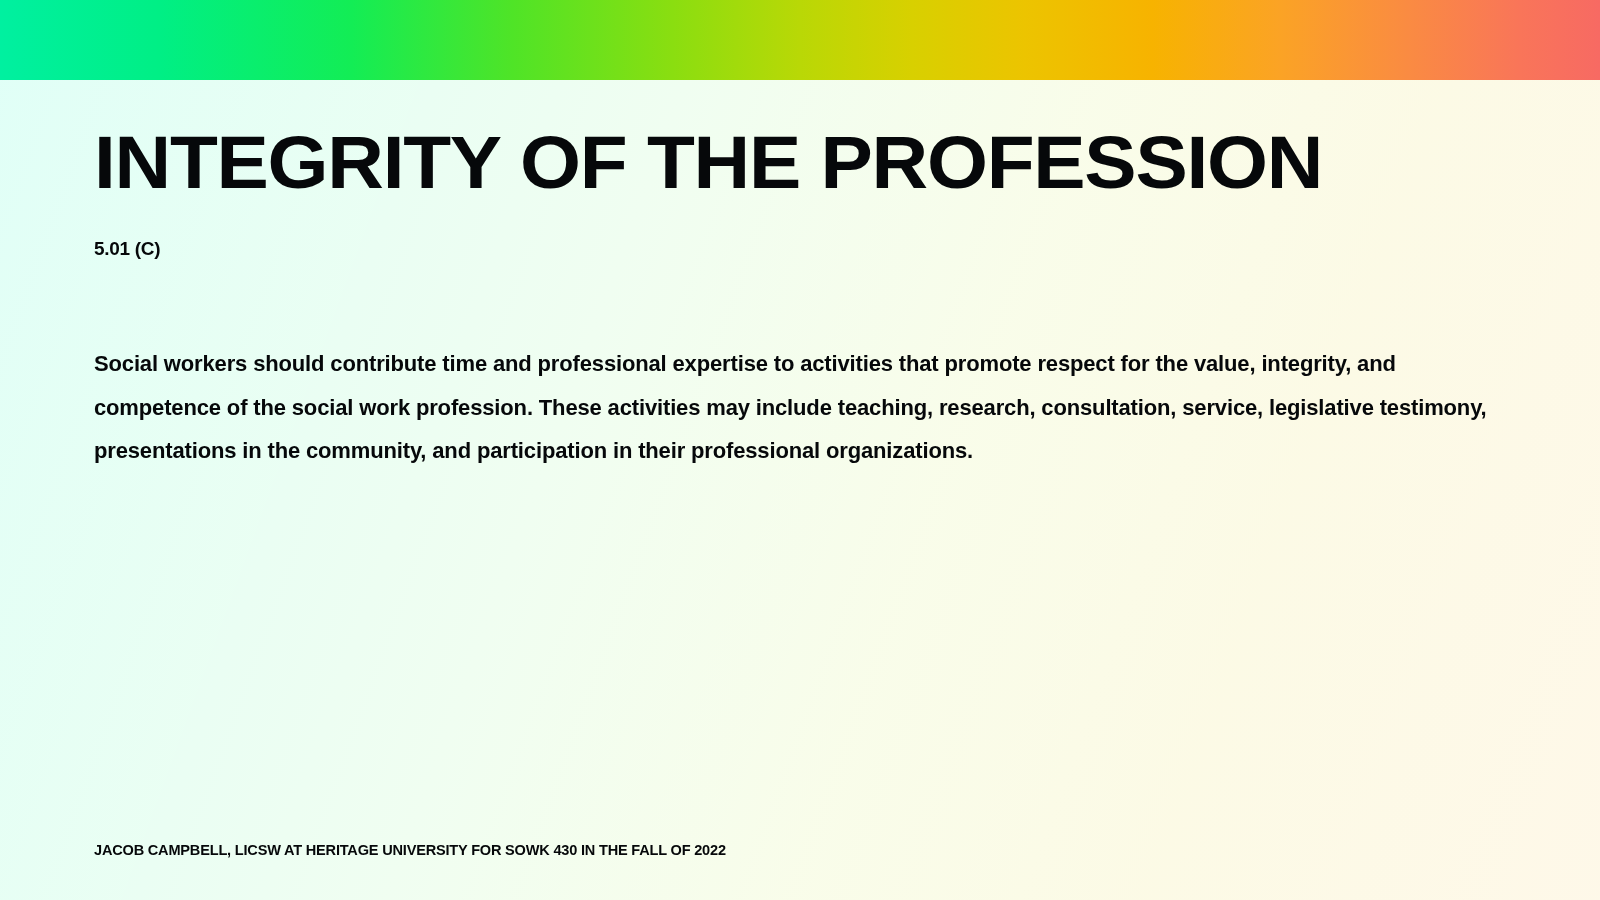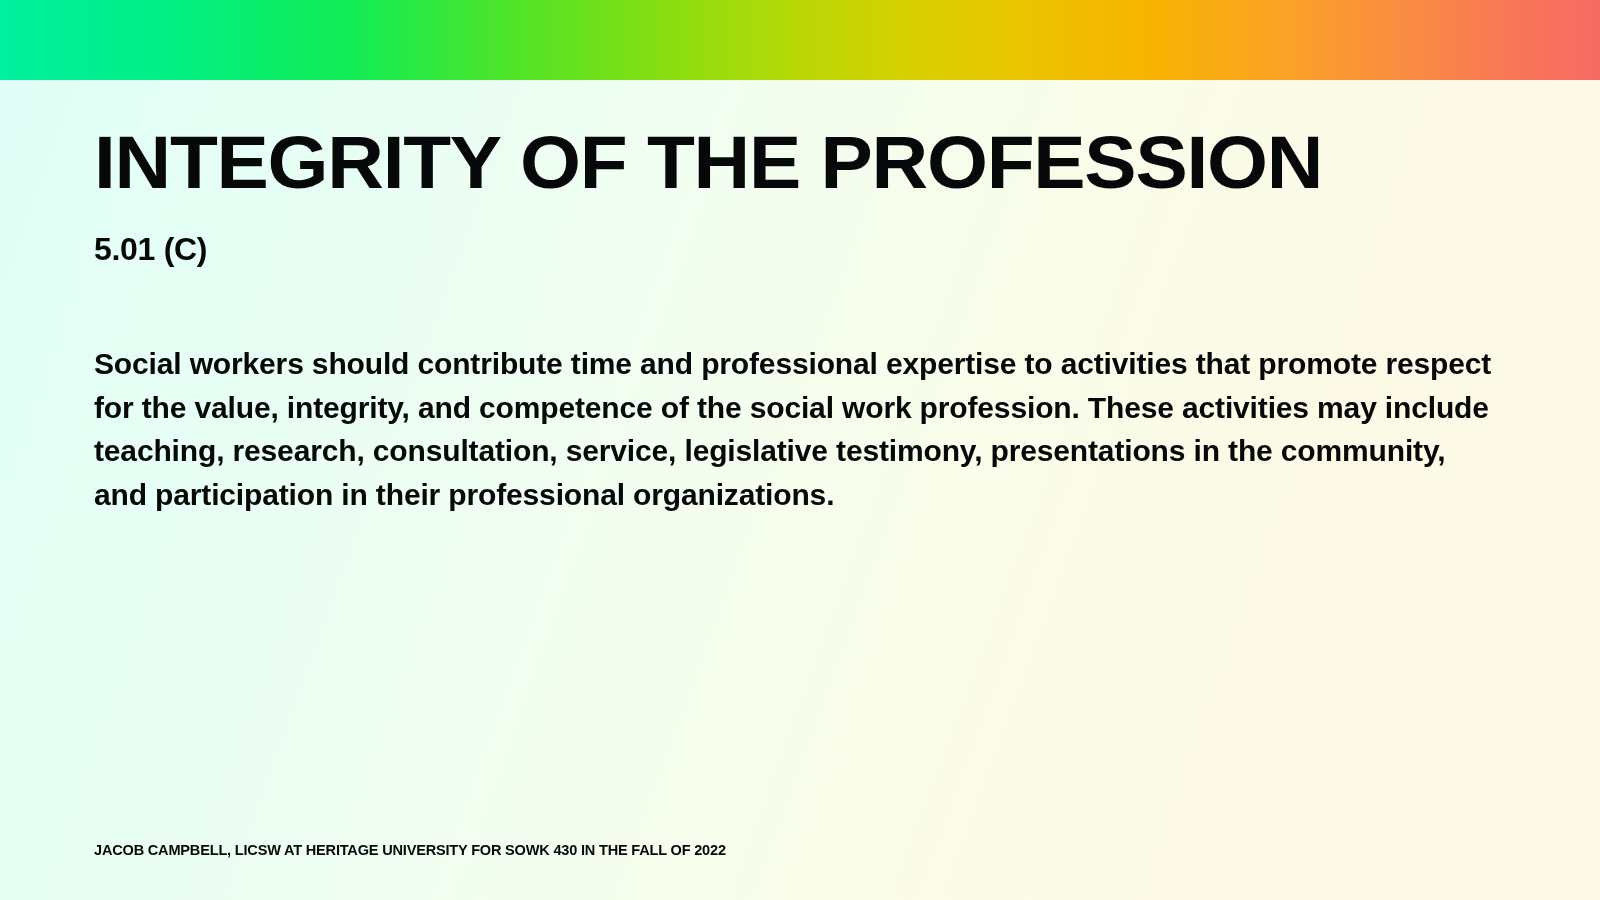--- a/index.html
+++ b/index.html
@@ -74,34 +74,34 @@
     transform: scaleX(1.06);
     transform-origin: left center;
     white-space: nowrap;
   }
 
   .subtitle {
     position: absolute;
     left: 86px;
     top: 154px;
     margin: 0;
-    font-size: 32px;
+    font-size: 19px;
     line-height: 30px;
     font-weight: 700;
     letter-spacing: -0.3px;
     color: #06080a;
   }
 
   .body-text {
     position: absolute;
     left: 86px;
     top: 262px;
     width: 1400px;
     margin: 0;
-    font-size: 30px;
+    font-size: 22px;
     line-height: 43.5px;
     font-weight: 700;
     letter-spacing: -0.15px;
     color: #06080a;
   }
 
   .footer {
     position: absolute;
     left: 86px;
     top: 760px;

